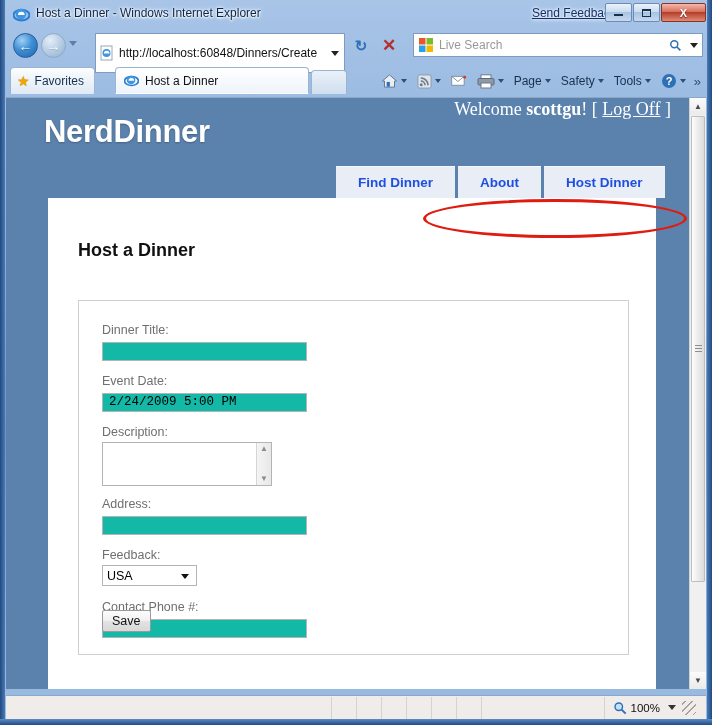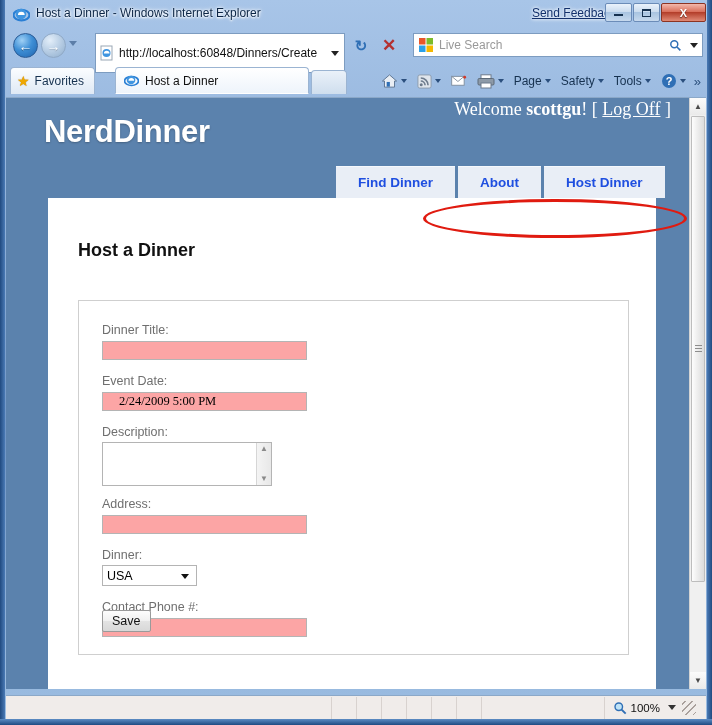--- a/index.html
+++ b/index.html
@@ -237,23 +237,23 @@
     width: 551px; height: 355px;
     border: 1px solid #cfcfcf; box-sizing: border-box;
   }
   .field { position: absolute; left: 23px; }
   .flabel {
     font-size: 12.5px; color: #6f6f6f; margin-bottom: 3px;
     font-family: "Liberation Sans", sans-serif;
   }
   .ftext {
     width: 205px; height: 19px; box-sizing: border-box;
-    border: 1px solid #b4b4b4; background: #fca5a5;
-    font-size: 12.5px; color: #000; padding: 0 16px;
-    font-family: Liberation Serif, serif;
+    border: 1px solid #b4b4b4; background: #14b8a6;
+    font-size: 12.5px; color: #000; padding: 0 6px;
+    font-family: Liberation Mono, monospace;
   }
   .ftextarea {
     width: 170px; height: 44px; box-sizing: border-box;
     border: 1px solid #b4b4b4; background: #fff;
     resize: none; font-size: 12.5px; color: #000;
     font-family: "Liberation Sans", sans-serif;
     overflow-y: scroll;
   }
   .ta-wrap { position: relative; width: 170px; }
   .ta-scroll {
@@ -517,21 +517,21 @@
               </div>
             </div>
           </div>
 
           <div class="field" style="top:196px;">
             <div class="flabel">Address:</div>
             <input class="ftext" value="" style="">
           </div>
 
           <div class="field" style="top:247px;">
-            <div class="flabel">Dinner:</div>
+            <div class="flabel">Feedback:</div>
             <div class="fselect">
               <span>USA</span>
               <span class="sel-caret"></span>
             </div>
           </div>
 
           <div class="field" style="top:299px;">
             <div class="flabel">Contact Phone #:</div>
             <input class="ftext" value="" style="">
           </div>

